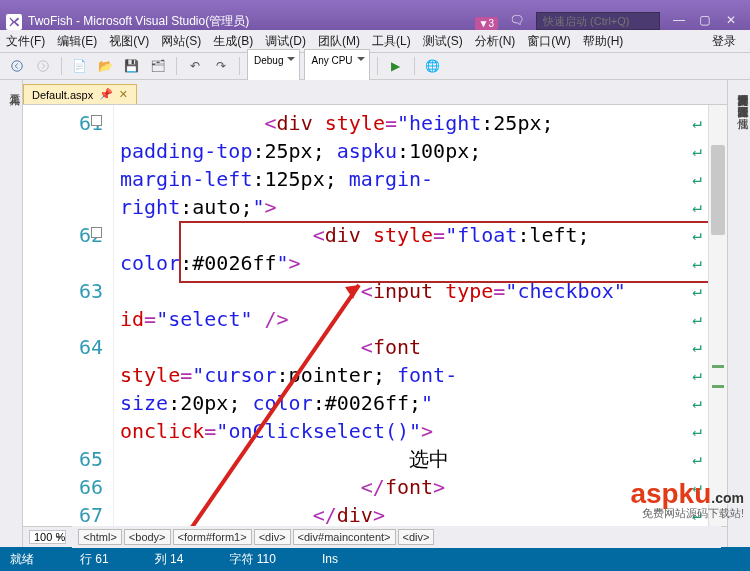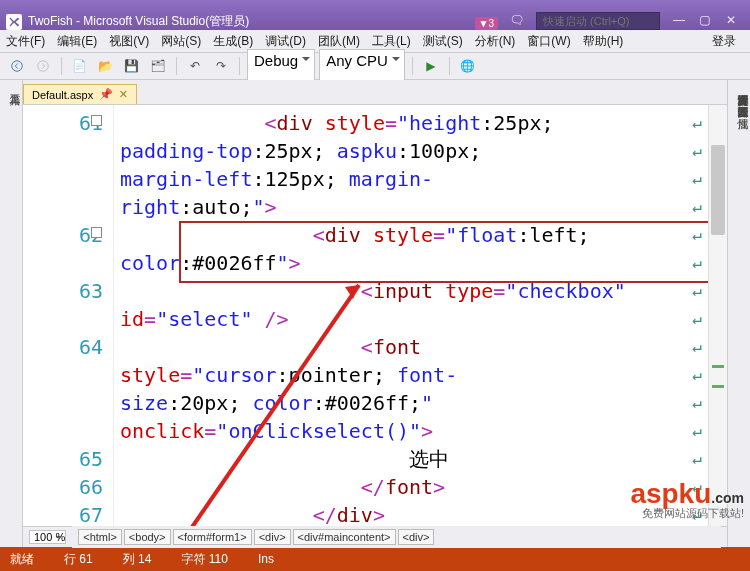--- a/index.html
+++ b/index.html
@@ -11,21 +11,21 @@
   .titlebar .badge{background:#c2549d;color:#fff;font-size:10px;padding:1px 4px;border-radius:2px;margin-right:6px}
   .titlebar .icon-btn{width:26px;height:20px;display:flex;align-items:center;justify-content:center;color:#fff;opacity:.85}
   .titlebar .quick{background:#4b3a6f;color:#c8bde0;border:1px solid #3a2d57;padding:2px 6px;width:110px;margin:0 6px;font-size:11px}
   .menubar{height:22px;background:#eeeef2;display:flex;align-items:center;padding:0 6px;font-size:12px;color:#1b1b1b}
   .menubar span{margin-right:12px}
   .menubar .login{margin-left:auto;margin-right:8px;color:#1b1b1b}
   .toolbar{height:26px;background:#eeeef2;border-top:1px solid #ccc;border-bottom:1px solid #ccc;display:flex;align-items:center;padding:0 6px;gap:4px}
   .tbtn{width:22px;height:20px;display:flex;align-items:center;justify-content:center;color:#555}
   .tbtn svg{width:14px;height:14px}
   .sep{width:1px;height:18px;background:#ccc;margin:0 3px}
-  .combo{border:1px solid #c4c4c4;background:#fff;height:20px;padding:0 16px 12px 6px;font-size:15px;display:flex;align-items:center;position:relative}
+  .combo{border:1px solid #c4c4c4;background:#fff;height:20px;padding:0 16px 12px 6px;font-size:10px;display:flex;align-items:center;position:relative}
   .combo::after{content:"";position:absolute;right:4px;top:7px;border:4px solid transparent;border-top-color:#555}
   .play{color:#2c8b2c}
   .body{flex:1;display:flex;min-height:0;position:relative}
   .left-tool{width:22px;background:#eeeef2;border-right:1px solid #ccc;writing-mode:vertical-rl;text-orientation:upright;font-size:11px;padding-top:6px;color:#444;text-align:left}
   .right-tool{width:22px;background:#eeeef2;border-left:1px solid #ccc;writing-mode:vertical-rl;text-orientation:upright;font-size:11px;padding-top:6px;color:#444}
   .docwell{flex:1;display:flex;flex-direction:column;min-width:0;background:#fff}
   .tabstrip{height:24px;background:#eeeef2;display:flex;align-items:flex-end;border-bottom:1px solid #ccc}
   .tab{background:#fff0c4;border:1px solid #d6b85a;border-bottom:none;padding:3px 8px;font-size:11px;display:flex;align-items:center;gap:6px}
   .tab .pin{color:#9a7e1f;font-weight:bold}
   .tab .close{color:#9a7e1f}
@@ -43,21 +43,21 @@
   .scroll-v .thumb{position:absolute;left:2px;right:2px;top:40px;height:90px;background:#c8c8c8;border-radius:2px}
   .scroll-v .tick{position:absolute;left:3px;right:3px;height:3px;background:#68a868}
   .bottom-zoom{height:20px;background:#eeeef2;border-top:1px solid #ccc;display:flex;align-items:center;font-size:11px;padding:0 6px;gap:6px}
   .bottom-zoom .zoombox{border:1px solid #c4c4c4;background:#fff;padding:0 0 0 4px;position:relative}
   .bottom-zoom .zoombox::after{content:"";position:absolute;right:3px;top:5px;border:3px solid transparent;border-top-color:#555}
   .viewswitch{display:flex;align-items:center;gap:2px}
   .viewswitch .vbtn{border:1px solid #bbb;padding:1px 6px;background:#f7f7f7}
   .viewswitch .vbtn.active{background:#fff;border-color:#888}
   .breadcrumbs{height:22px;background:#eeeef2;border-top:1px solid #ccc;display:flex;align-items:center;padding:0 6px;gap:2px;font-size:11px}
   .crumb{border:1px solid #bbb;padding:1px 4px;background:#f7f7f7;color:#333}
-  .statusbar{height:24px;background:#c2410c;color:#fff;display:flex;align-items:center;padding:0 10px;font-size:12px;gap:30px}
+  .statusbar{height:24px;background:#0369a1;color:#fff;display:flex;align-items:center;padding:0 10px;font-size:12px;gap:46px}
   .watermark{position:absolute;right:6px;bottom:26px;pointer-events:none}
   .watermark .logo{font-family:Arial Black,sans-serif;font-size:28px;color:#e23b18;font-weight:900;text-shadow:0 1px 1px #fff}.watermark .logo .dot{color:#333;font-size:14px}
   .watermark .sub{font-size:11px;color:#666;text-align:right;margin-top:-4px}
 </style>
 </head>
 <body>
 
 <div class="window">
   <div class="titlebar">
     <span class="vs-logo">

